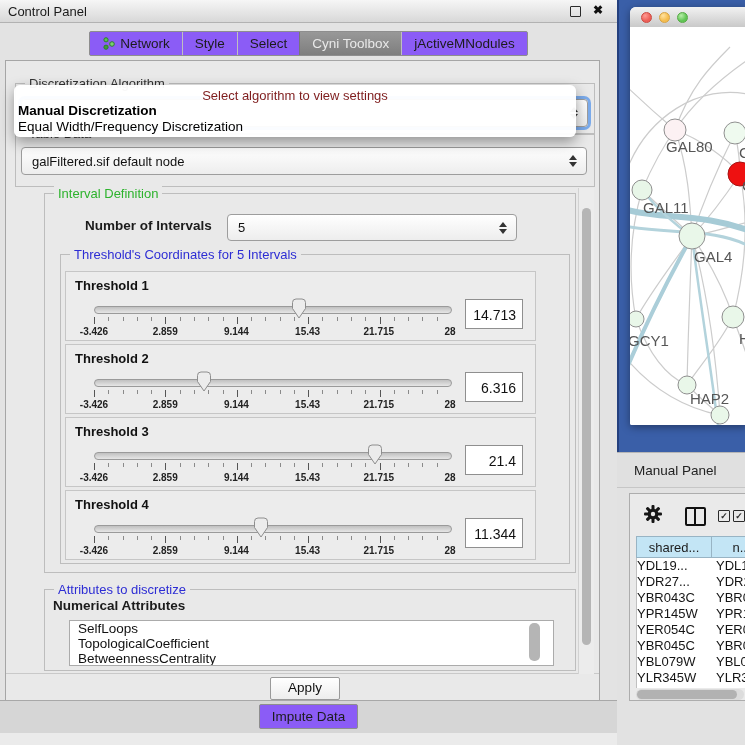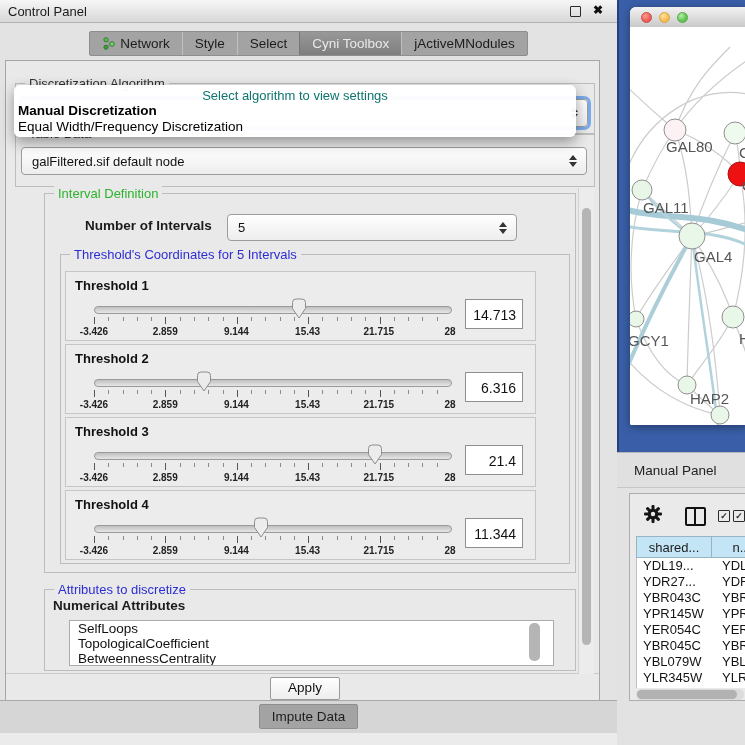--- a/index.html
+++ b/index.html
@@ -7,21 +7,21 @@
   .root{position:relative;width:745px;height:745px;background:#e4e4e4;overflow:hidden;font-size:13px;color:#1b1b1b;}
 
   
   .cp{position:absolute;left:0;top:0;width:617px;height:745px;background:#e3e3e3;}
   .cp-titlebar{position:absolute;left:0;top:0;width:100%;height:22px;
     background:linear-gradient(#f6f6f6,#d8d8d8);border-bottom:1px solid #b2b2b2;}
   .cp-title{position:absolute;left:8px;top:4px;font-size:13px;color:#1a1a1a;}
   .float-icon{position:absolute;right:36px;top:6px;width:9px;height:9px;border:1.5px solid #2b2b2b;border-radius:1px;}
   .close-icon{position:absolute;right:14px;top:3px;font-size:12px;font-weight:bold;color:#111;}
 
-  .seg{display:inline-flex;border:1px solid #8e8e8e;border-radius:2px;overflow:hidden;background:#a3a3a3;height:23px;}
+  .seg{display:inline-flex;border:1px solid #8e8e8e;border-radius:2px;overflow:hidden;background:#8b5cf6;height:23px;}
   .seg .tab{padding:0 12px;line-height:23px;font-size:13.5px;color:#1c1c1c;border-left:1px solid #bfbfbf;display:flex;align-items:center;gap:5px;white-space:nowrap;}
   .seg .tab:first-child{border-left:none;}
   .seg .tab.selected{background:linear-gradient(#989898,#7e7e7e);color:#e9e9e9;border-left-color:#777;}
   .cp-tabs{position:absolute;top:31px;left:0;width:100%;display:flex;justify-content:center;}
 
   .cp-main{position:absolute;left:5px;top:60px;width:593px;height:639px;background:#e9e9e9;border:1px solid #a6a6a6;}
 
   .group{position:absolute;border:1px solid #bdbdbd;}
   .group-title{position:absolute;top:-8px;left:9px;background:#e9e9e9;padding:0 4px;font-size:13px;white-space:nowrap;}
   .t-gray{color:#333;}
@@ -31,21 +31,21 @@
   .combo{position:absolute;background:linear-gradient(#ffffff,#ededed);border:1px solid #9d9d9d;border-radius:4px;
     font-size:13px;color:#111;display:flex;align-items:center;padding-left:10px;box-sizing:border-box;}
   .stepper{position:absolute;right:9px;top:50%;transform:translateY(-50%);display:flex;flex-direction:column;gap:2px;}
   .stepper i{display:block;width:0;height:0;border-left:4px solid transparent;border-right:4px solid transparent;}
   .stepper .up{border-bottom:5px solid #333;}
   .stepper .dn{border-top:5px solid #333;}
   .combo.focused{box-shadow:0 0 0 3px rgba(95,155,235,.8);}
 
   .popup{position:absolute;left:8px;top:24px;width:562px;height:52px;background:rgba(255,255,255,.96);
     border-radius:6px;box-shadow:0 5px 14px rgba(0,0,0,.38);z-index:6;overflow:hidden;}
-  .popup .ph{margin-top:3px;text-align:center;color:#0f766e;font-size:13px;line-height:15px;}
+  .popup .ph{margin-top:3px;text-align:center;color:#7f1d1d;font-size:13px;line-height:15px;}
   .popup .it{padding-left:4px;font-size:13.5px;line-height:16px;color:#000;}
   .popup .it.b{font-weight:bold;}
 
   
   .vscroll{position:absolute;left:572px;top:127px;width:15px;height:486px;background:#ececec;border-left:1px solid #d2d2d2;}
   .vscroll .thumb{position:absolute;left:3px;top:20px;width:9px;height:437px;background:#b5b5b5;border-radius:5px;}
 
   
   .thr{position:absolute;left:4px;width:471px;height:70px;background:#ececec;border:1px solid #c6c6c6;box-sizing:border-box;}
   .thr-label{position:absolute;left:9px;top:6px;font-weight:bold;font-size:13px;color:#111;}
@@ -95,21 +95,21 @@
   .tp-toolbar{position:absolute;left:0;top:0;width:100%;height:40px;}
   .icon-split{position:absolute;left:55px;top:13px;width:17px;height:15px;border:2px solid #111;border-radius:2px;}
   .icon-split::after{content:"";position:absolute;left:6.5px;top:0;width:2px;height:100%;background:#111;}
   .cb{position:absolute;top:16px;width:10px;height:10px;border:1.5px solid #2a2a2a;border-radius:1px;font-size:9px;line-height:10px;text-align:center;color:#2a2a2a;font-weight:bold;}
   .thead{position:absolute;left:6px;top:42px;height:22px;display:flex;}
   .th{background:#c3e5f5;border:1px solid #98b4c4;border-left:none;font-size:13px;color:#1c1c1c;
     display:flex;align-items:center;justify-content:center;box-sizing:border-box;}
   .th:first-child{border-left:1px solid #98b4c4;}
   .tbody{position:absolute;left:6px;top:64px;width:110px;height:130px;background:#fff;overflow:hidden;border-left:1px solid #c0c0c0;box-sizing:border-box;}
   .trow{display:flex;height:16px;line-height:16px;font-size:13px;color:#141414;white-space:nowrap;}
-  .tcell.c0{width:76px;padding-left:6px;overflow:hidden;flex:none;}
+  .tcell.c0{width:76px;padding-left:0;overflow:hidden;flex:none;}
   .tcell.c1{padding-left:3px;overflow:hidden;}
   .hscroll{position:absolute;left:6px;top:195px;width:108px;height:11px;background:#dcdcdc;border-radius:6px;}
   .hscroll .thumb{position:absolute;left:1px;top:1px;width:100px;height:9px;background:#b2b2b2;border-radius:5px;}
 
   .net-icon{display:inline-block;}
   .bold{font-weight:bold;}
 </style>
 </head>
 <body>
 

